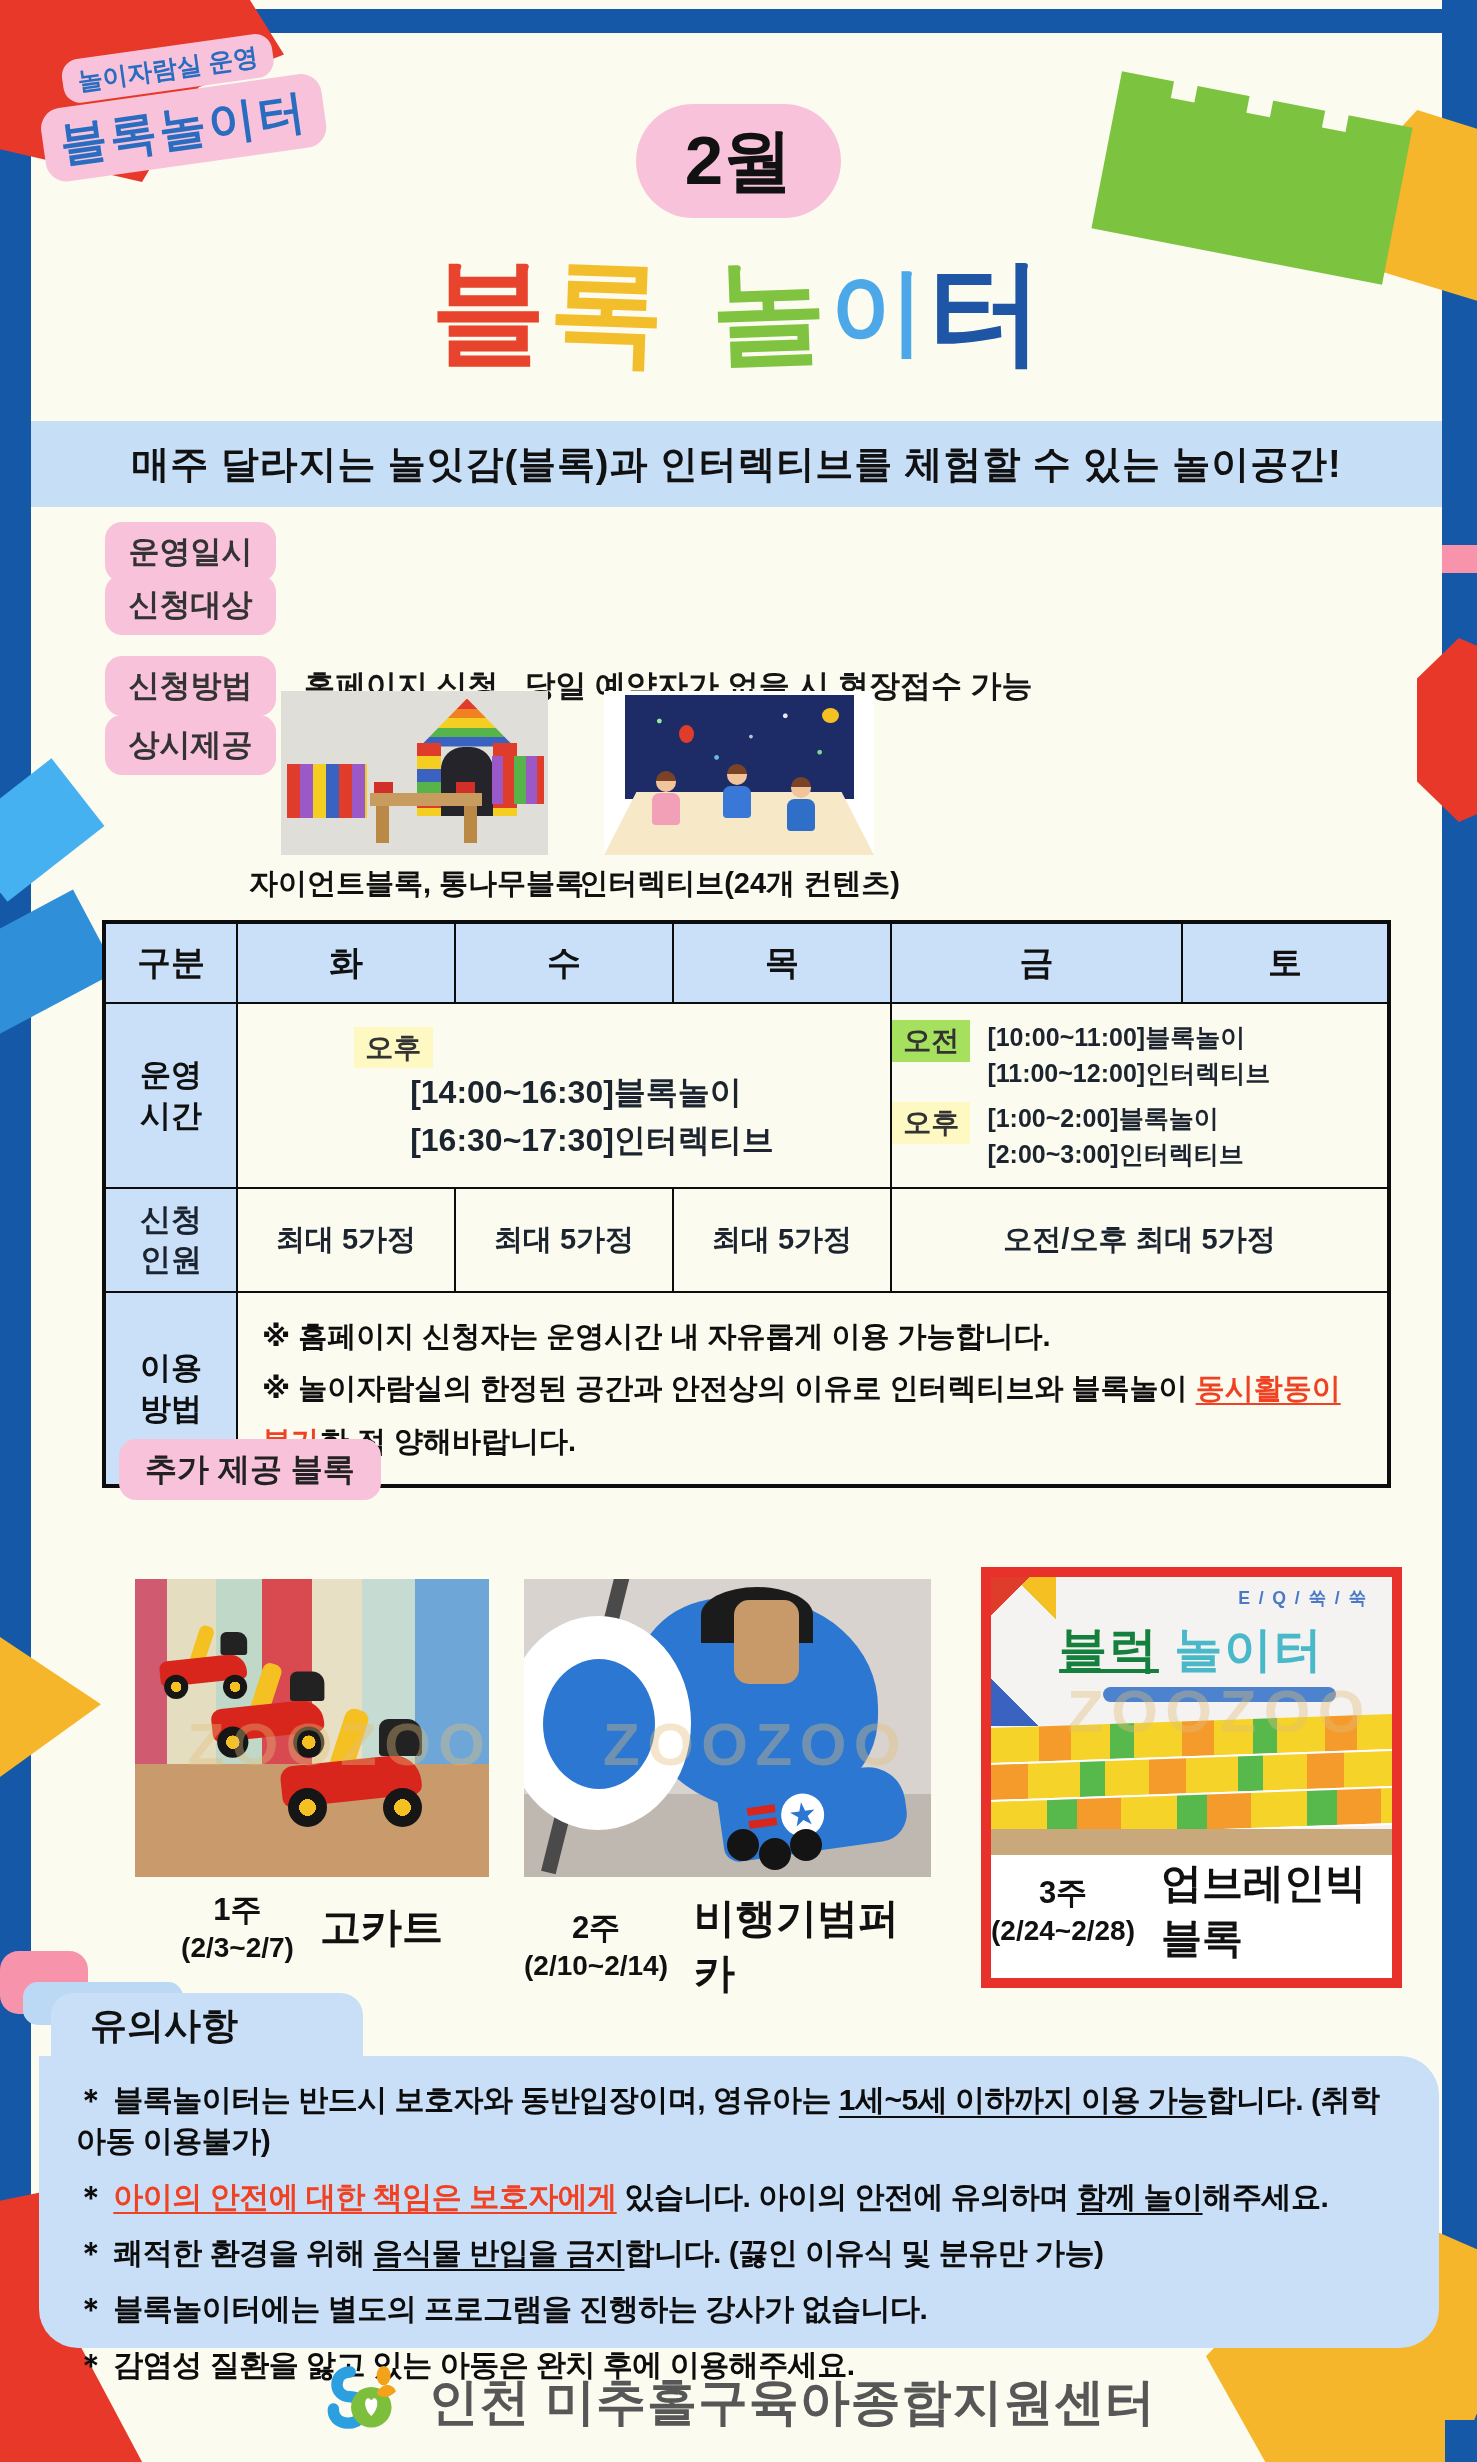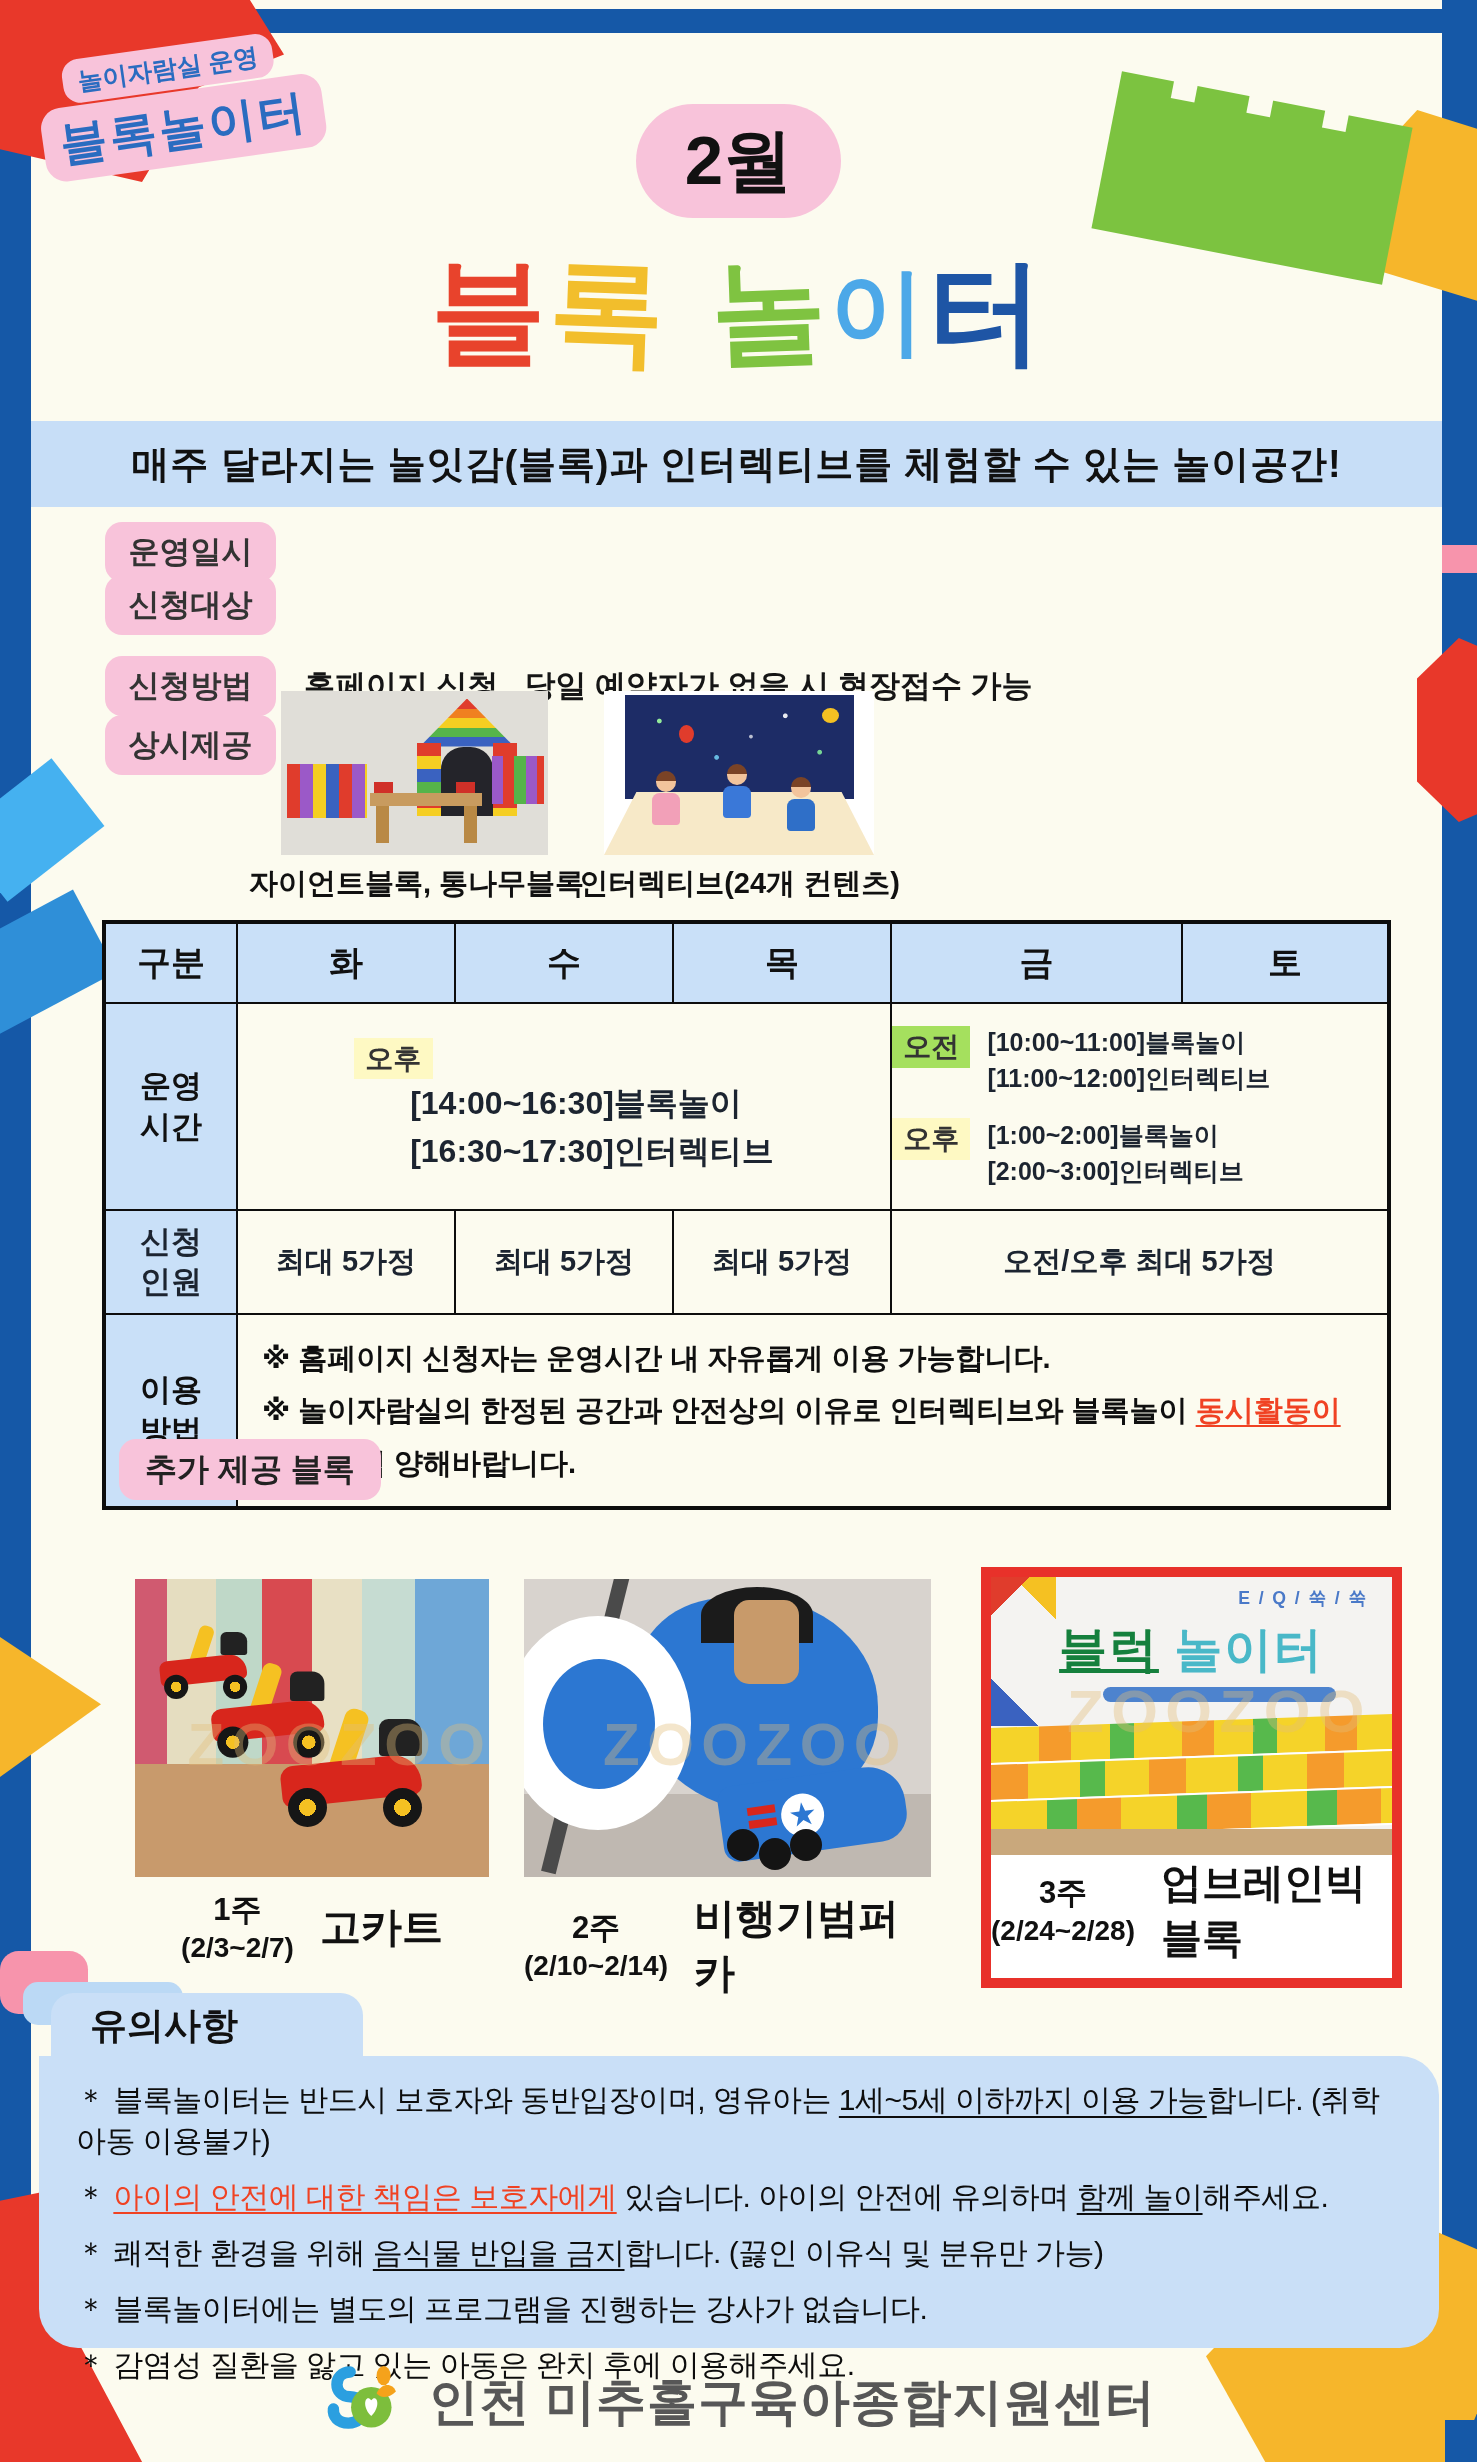--- a/index.html
+++ b/index.html
@@ -91,21 +91,21 @@
   .sched thead th{height:78px;background:#C9E0F8;font-size:34px;font-weight:800;}
   .sched .lbl{background:#C9E0F8;font-size:31px;font-weight:800;line-height:1.3;text-align:center;}
   .row-time td{height:183px;vertical-align:middle;}
   .cell-wd{text-align:center;}
   .wd-inner{display:inline-block;text-align:left;}
   .tag{display:inline-block;padding:1.9px 11.2px;font-size:28px;font-weight:800;color:#333;}
   .tag.pm{background:#fef9c3;}
   .tag.am{background:#A5E05E;}
   .wd-lines{font-size:32px;font-weight:700;line-height:1.5;margin-left:56px;color:#1c2430;}
   .cell-we{padding-left:32px;}
-  .we-group{display:flex;align-items:flex-start;margin:20px 0;}
+  .we-group{display:flex;align-items:flex-start;margin:9px 0;}
   .we-group .tag{margin-right:17px;margin-top:1.9px;flex:none;}
   .we-lines{font-size:25px;font-weight:700;line-height:1.45;color:#1c2430;}
   .row-cap td{height:102px;font-size:29px;font-weight:700;text-align:center;color:#1c2430;}
   .row-use td{height:165px;text-align:left;padding:13px 24px;font-size:29px;font-weight:700;
               line-height:1.8;color:#0f0f0f;vertical-align:middle;}
   .red-u{color:#F04223;text-decoration:underline;text-decoration-thickness:2.3px;text-underline-offset:4.7px;}
   
   .extra-badge{left:119px;top:1439px;height:61px;padding:0 26px;background:#F8C3DA;border-radius:17px;
                display:inline-flex;align-items:center;font-size:32px;font-weight:800;color:#222;}
   .photo{position:absolute;overflow:hidden;}
@@ -163,21 +163,21 @@
   .capline{position:absolute;display:flex;align-items:center;justify-content:center;}
   .wk{text-align:center;line-height:1.25;}
   .wk .w1{font-size:31px;font-weight:700;}
   .wk .w2{font-size:28px;font-weight:700;}
   .nm{font-size:41px;font-weight:800;margin-left:26px;}
   
   .notice-tab{left:51px;top:1993px;width:312px;height:65px;background:#C9DFF7;border-radius:22.4px 22.4px 0 0;
               display:flex;align-items:center;padding-left:39px;font-size:37px;font-weight:800;box-sizing:border-box;z-index:2;}
   .notice-body{left:39px;top:2056px;width:1400px;height:292px;background:#C9DFF7;border-radius:0 39px 39px 39px;
                padding:24px 37px;box-sizing:border-box;z-index:2;}
-  .nline{font-size:30px;font-weight:400;margin-bottom:15px;color:#0d0d0d;letter-spacing:-0.5px;}
+  .nline{font-size:30px;font-weight:700;margin-bottom:15px;color:#0d0d0d;letter-spacing:-0.5px;}
   .u{text-decoration:underline;text-decoration-thickness:2.3px;text-underline-offset:5.6px;}
   
   .footer{left:0;top:2358px;width:100%;display:flex;align-items:center;justify-content:center;gap:18.6px;z-index:2;}
   .org{font-size:50px;font-weight:800;color:#575757;letter-spacing:0.9px;}
 </style>
 </head>
 <body>
 
 <div class="page">
 

